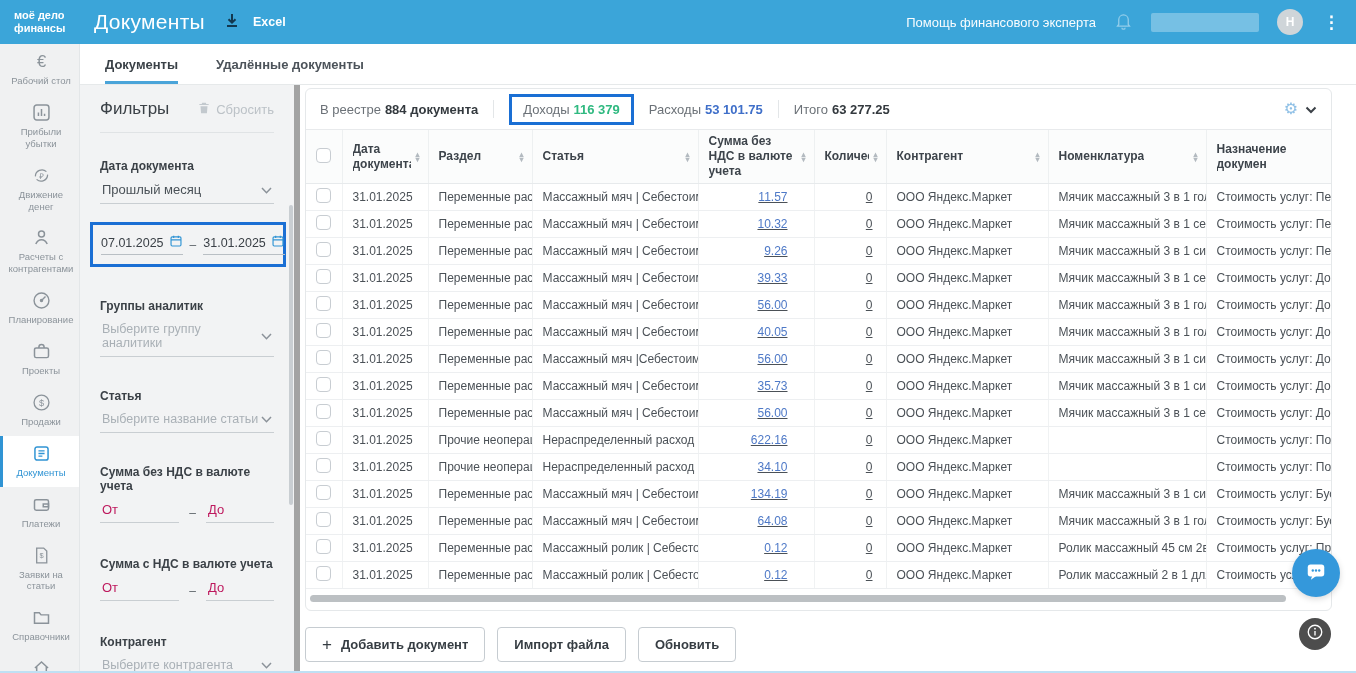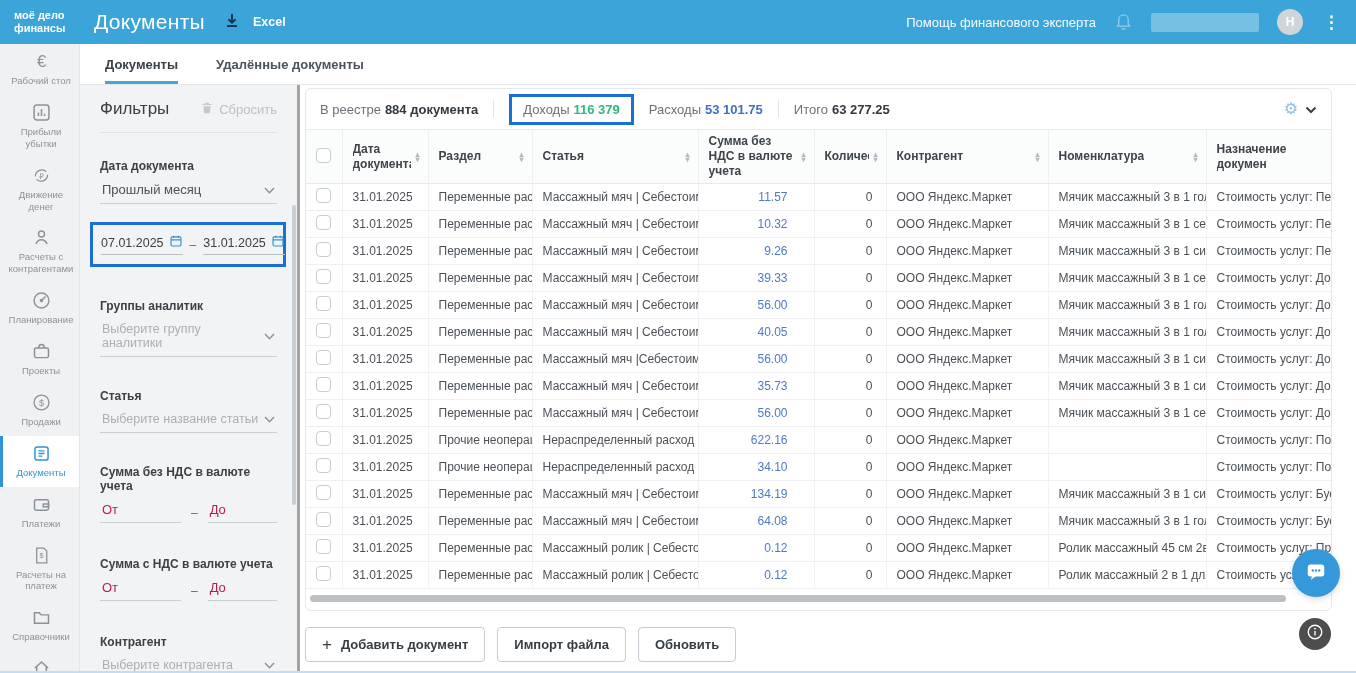--- a/index.html
+++ b/index.html
@@ -27,21 +27,21 @@
   .sb-item .sb-label { font-size:9.5px; line-height:1.25; text-align:center; }
   .sb-item.active { background:#fff; color:#3094d4; border-left-color:#3094d4; }
 
   
   .tabsbar { position:absolute; left:80px; top:44px; right:0; height:41px; background:#fff; border-bottom:1px solid #e6e9ea; display:flex; align-items:flex-end; padding-left:25px; z-index:10; }
   .tab { font-size:13px; font-weight:700; color:#3a4147; padding:10px 0 9px; border-bottom:3px solid transparent; margin-right:38px; cursor:pointer; }
   .tab.inactive { color:#4c535a; border-bottom-color:transparent; }
   .tab.active { border-bottom-color:#4aa4d9; }
 
   
-  .filters { position:absolute; left:80px; top:85px; width:220px; bottom:0; background:#f2f3f4; border-right:3px solid #a3a3a3; padding:14px 20px 0; overflow:hidden; z-index:5; }
+  .filters { position:absolute; left:80px; top:85px; width:220px; bottom:0; background:#f2f3f4; border-right:6px solid #a3a3a3; padding:14px 20px 0; overflow:hidden; z-index:5; }
   .f-head { display:flex; align-items:center; justify-content:space-between; }
   .f-title { font-size:17px; font-weight:400; color:#3b4147; }
   .f-reset { display:flex; align-items:center; gap:5px; color:#bcc2c7; font-size:13px; cursor:default; }
   .f-divider { height:1px; background:#e0e3e5; margin:13px 0 2px; }
   .f-section { margin-top:26px; }
   .f-label { font-size:12px; font-weight:700; color:#3b4147; margin-bottom:9px; }
   .f-select { display:flex; align-items:center; justify-content:space-between; border-bottom:1px solid #c9ced2; padding:0 2px 6px; font-size:13px; color:#4a5157; cursor:pointer; }
   .f-select.placeholder { color:#a9b0b6; font-size:12.5px; }
   .date-range-box { margin-top:18px; margin-left:-10px; border:3px solid #1a6fd4; padding:9px 8px; display:flex; align-items:center; gap:7px; background:transparent; width:196px; }
   .date-field { display:flex; align-items:center; gap:5px; border-bottom:1px solid #b9bfc4; padding-bottom:3px; font-size:12.5px; color:#3b4147; cursor:pointer; }
@@ -67,21 +67,21 @@
 
   
   table { width:100%; border-collapse:collapse; table-layout:fixed; }
   th { text-align:left; font-size:12px; font-weight:700; color:#3d444b; background:#fbfcfc; border-bottom:1px solid #e7eaec; border-right:1px solid #edf0f1; height:44px; padding:4px 8px 4px 10px; vertical-align:middle; }
   th:last-child, td:last-child { border-right:none; }
   .th-in { display:flex; align-items:center; justify-content:space-between; gap:4px; }
   .th-label { line-height:1.25; overflow:hidden; }
   .sort { display:flex; flex-direction:column; color:#b3bac0; cursor:pointer; flex:none; }
   .sort i { font-style:normal; font-size:8px; line-height:5px; }
   td { font-size:12px; color:#4b5157; height:27px; padding:4px 10px; border-bottom:1px solid #edeff1; border-right:1px solid #f0f2f3; white-space:nowrap; overflow:hidden; }
-  td.num { text-align:right; }
+  td.num { text-align:right;text-decoration:underline; }
   td.amount { padding-right:26px; }
   td.amount a { color:#4e79c7; text-decoration:none; cursor:pointer; }
   td.qty { padding-right:13px; }
   .c-check { width:36px; padding:4px 0 4px 10px; }
   .cb { width:15px; height:15px; border:1px solid #c8cdd2; border-radius:4px; background:#fff; display:inline-block; cursor:pointer; }
 
   .hscroll { margin:6px 4px 8px; height:7px; }
   .hscroll .thumb { width:96%; height:7px; background:#bcc0c3; border-radius:4px; cursor:pointer; }
 
   .actions { display:flex; gap:12px; margin:16px 0 0 5px; }
@@ -209,21 +209,21 @@
       </span>
       <span class="sb-label">Платежи</span>
     </div>
     <div class="sb-item">
       <span class="sb-ico">
         <svg viewBox="0 0 24 24" fill="none" stroke="currentColor" stroke-width="1.5">
           <path d="M6.5 3.5h8L18 7v13.5H6.5z"></path>
           <text x="12" y="15" text-anchor="middle" font-size="8.5" fill="currentColor" stroke="none">$</text>
         </svg>
       </span>
-      <span class="sb-label">Расчеты на платеж</span>
+      <span class="sb-label">Заявки на статьи</span>
     </div>
     <div class="sb-item">
       <span class="sb-ico">
         <svg viewBox="0 0 24 24" fill="none" stroke="currentColor" stroke-width="1.7">
           <path d="M4 6.5h5.5l2 2.5H20v9.5H4z"></path>
         </svg>
       </span>
       <span class="sb-label">Справочники</span>
     </div>
     <div class="sb-item">

